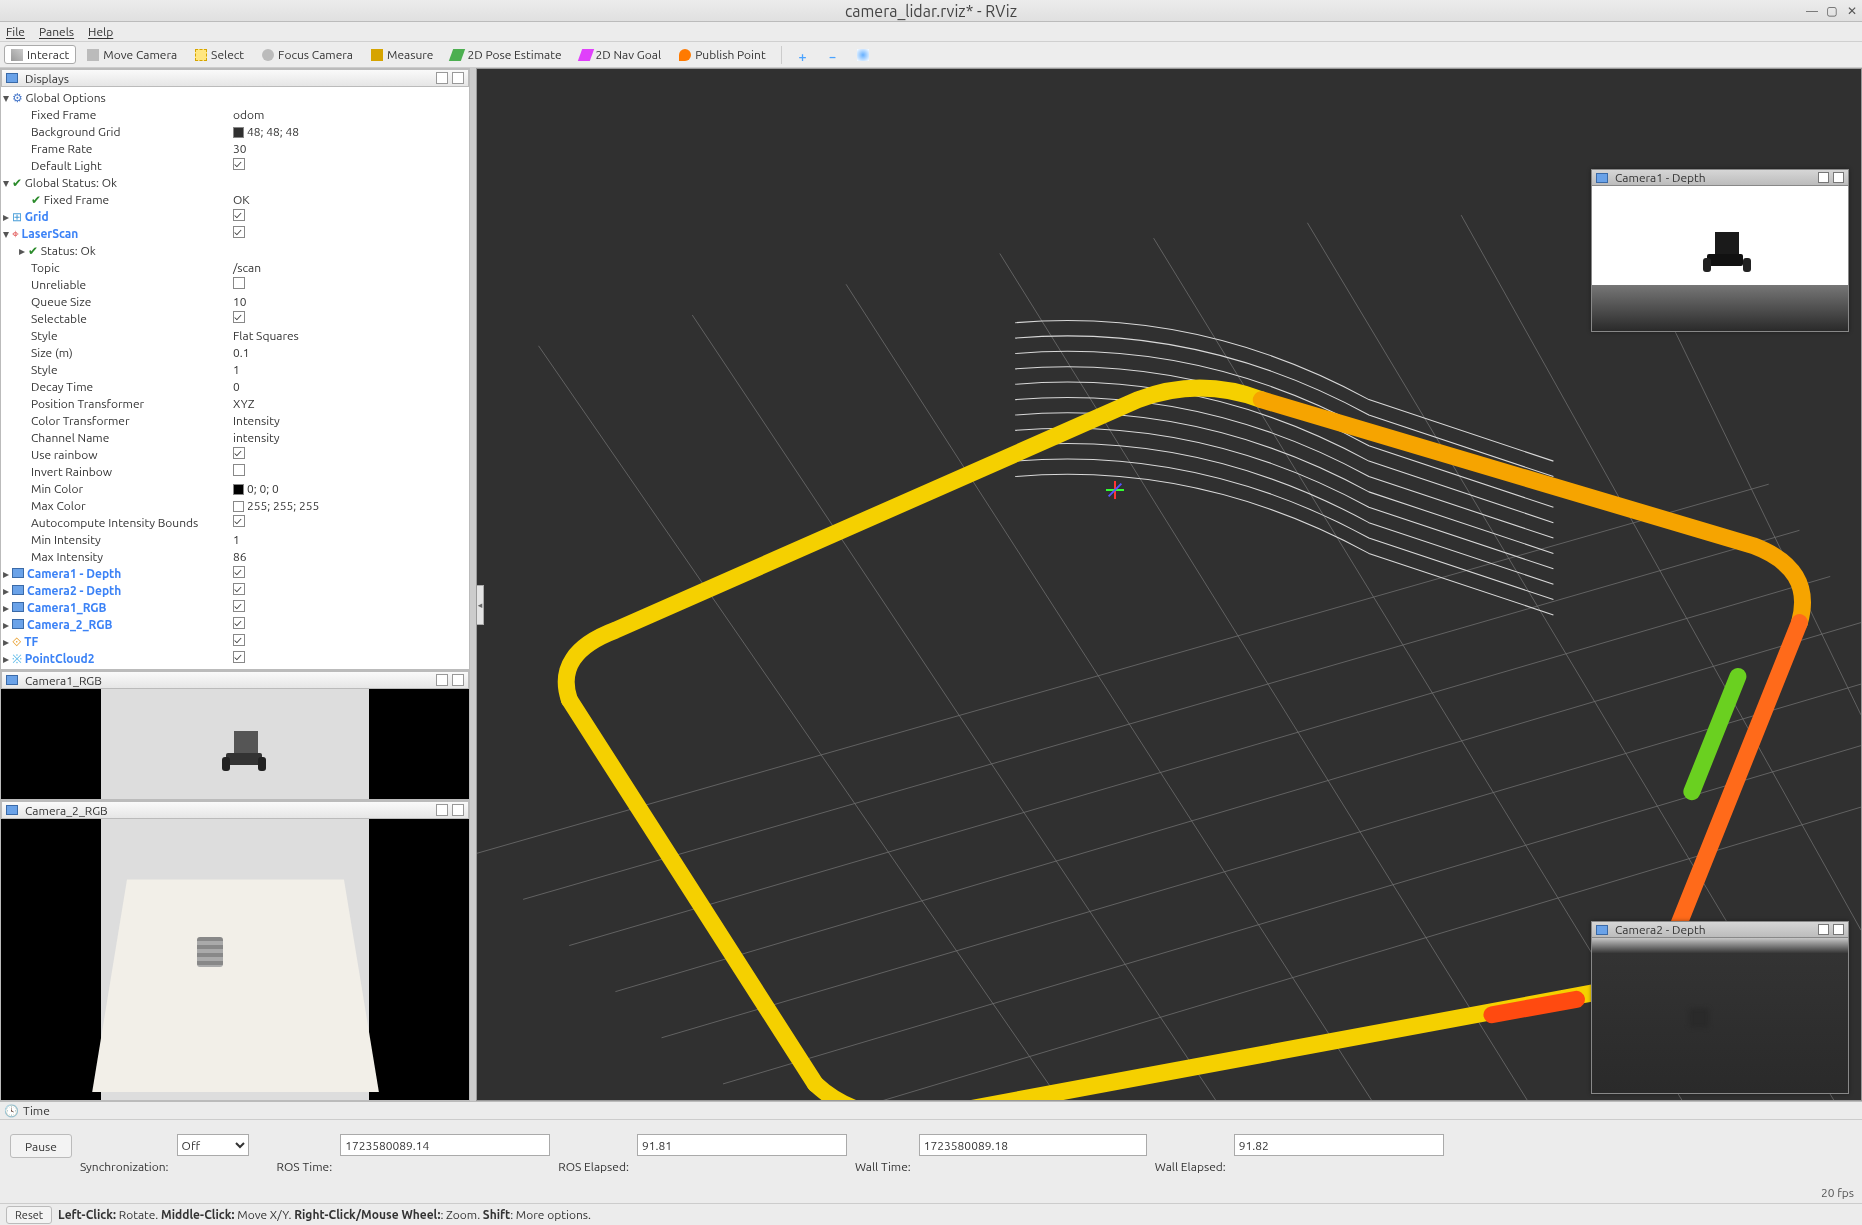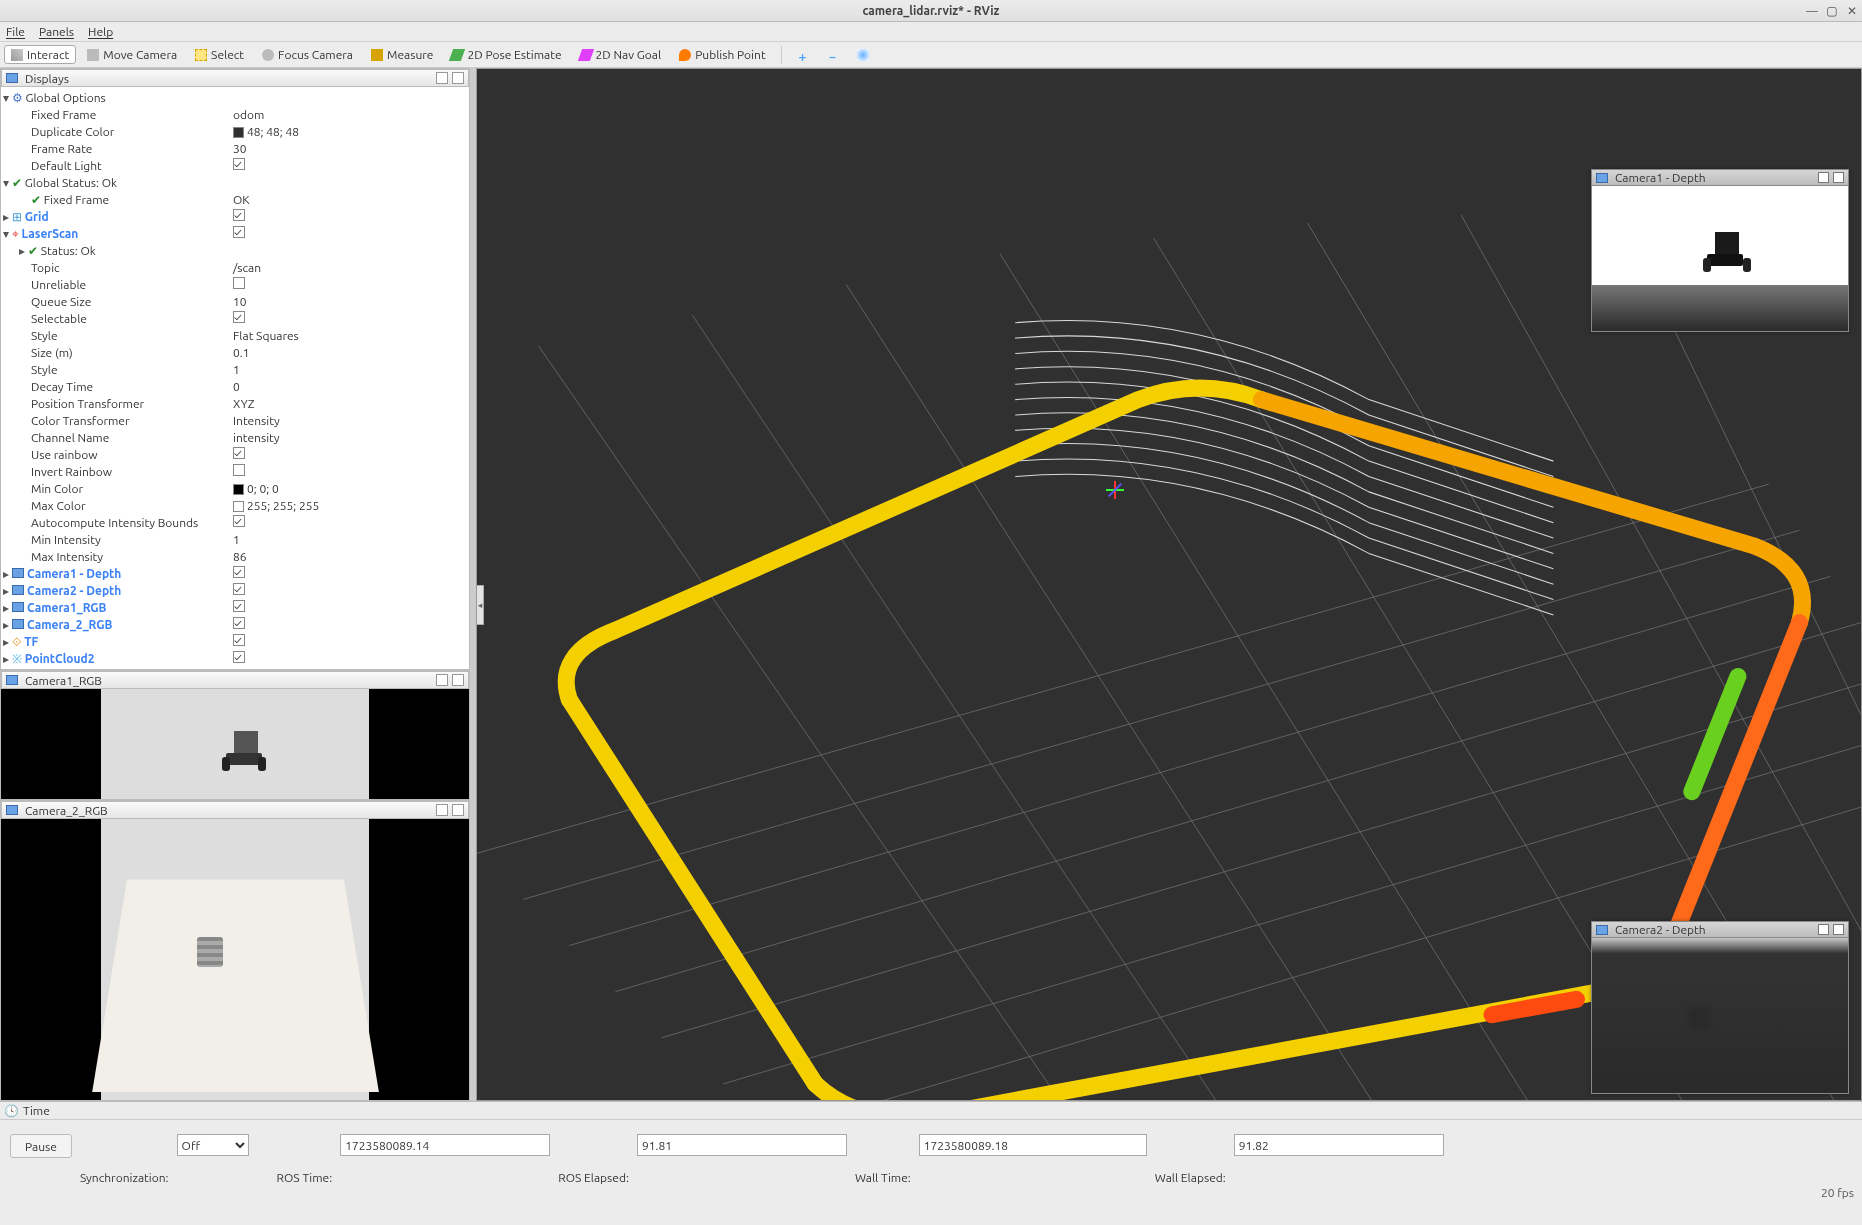--- a/index.html
+++ b/index.html
@@ -1,18 +1,18 @@
 <!DOCTYPE html>
 <html><head>
 <meta charset="utf-8">
 <style>
 *{box-sizing:border-box;margin:0;padding:0;font-family:"Ubuntu","Segoe UI",sans-serif;font-size:12px;color:#333}
 html,body{width:1862px;height:1225px;background:#e8e6e2;overflow:hidden}
 .titlebar{height:22px;background:linear-gradient(#ececec,#e0e0e0);border-bottom:1px solid #bbb;display:flex;align-items:center;justify-content:center;position:relative}
-.titlebar .title{font-weight:bold;font-size:12px;color:#444}
+.titlebar .title{font-weight:normal;font-size:16px;color:#444}
 .titlebar .winbtns{position:absolute;right:4px;display:flex;gap:8px}
 .titlebar .winbtns span{width:12px;height:12px;display:inline-block;text-align:center;line-height:12px;color:#555}
 .menubar{height:20px;background:#ececec;border-bottom:1px solid #d0d0d0;display:flex;align-items:center;padding:0 6px;gap:14px}
 .menubar span{text-decoration:underline;text-underline-offset:2px}
 .toolbar{height:26px;background:#ededed;border-bottom:1px solid #ccc;display:flex;align-items:center;padding:0 4px;gap:4px}
 .tbtn{display:flex;align-items:center;gap:4px;padding:2px 6px;border:1px solid transparent;border-radius:3px}
 .tbtn.active{background:#fff;border:1px solid #aaa}
 .ticon{width:12px;height:12px;display:inline-block}
 .sep{width:1px;height:18px;background:#ccc;margin:0 4px}
 .workspace{position:absolute;top:68px;left:0;right:0;bottom:124px;display:flex}
@@ -157,21 +157,21 @@
       <div class="tree">
         <div class="row">
             <span class="k"><span class="ind" style="width:0"></span><span class="exp">▾</span><span style="color:#4a7acb">⚙</span> <span>Global Options</span></span>
             <span class="v"></span>
           </div>
         <div class="row">
             <span class="k"><span class="ind" style="width:30px"></span><span>Fixed Frame</span></span>
             <span class="v">odom</span>
           </div>
         <div class="row">
-            <span class="k"><span class="ind" style="width:30px"></span><span>Duplicate Color</span></span>
+            <span class="k"><span class="ind" style="width:30px"></span><span>Background Grid</span></span>
             <span class="v"><span class="sw dark"></span><span>48; 48; 48</span></span>
           </div>
         <div class="row">
             <span class="k"><span class="ind" style="width:30px"></span><span>Frame Rate</span></span>
             <span class="v">30</span>
           </div>
         <div class="row">
             <span class="k"><span class="ind" style="width:30px"></span><span>Default Light</span></span>
             <span class="v"><span class="cb ck"></span></span>
           </div>
@@ -435,13 +435,22 @@
     <span style="align-self:center">ROS Time:</span>
     <input type="text" style="width: 210px;" value="1723580089.14">
     <span style="align-self:center">ROS Elapsed:</span>
     <input type="text" style="width: 210px;" value="91.81">
     <span style="align-self:center">Wall Time:</span>
     <input type="text" style="width: 228px;" value="1723580089.18">
     <span style="align-self:center">Wall Elapsed:</span>
     <input type="text" style="width: 210px;" value="91.82">
   </div>
   <span class="fps">20 fps</span>
+  <div class="statusbar">
+    <button>Reset</button>
+    <span>
+      <b>Left-Click:</b><span> Rotate. </span>
+      <b>Middle-Click:</b><span> Move X/Y. </span>
+      <b>Right-Click/Mouse Wheel:</b><span>: Zoom. </span>
+      <b>Shift</b><span>: More options.</span>
+    </span>
+  </div>
 </div>
 
 </body></html>

